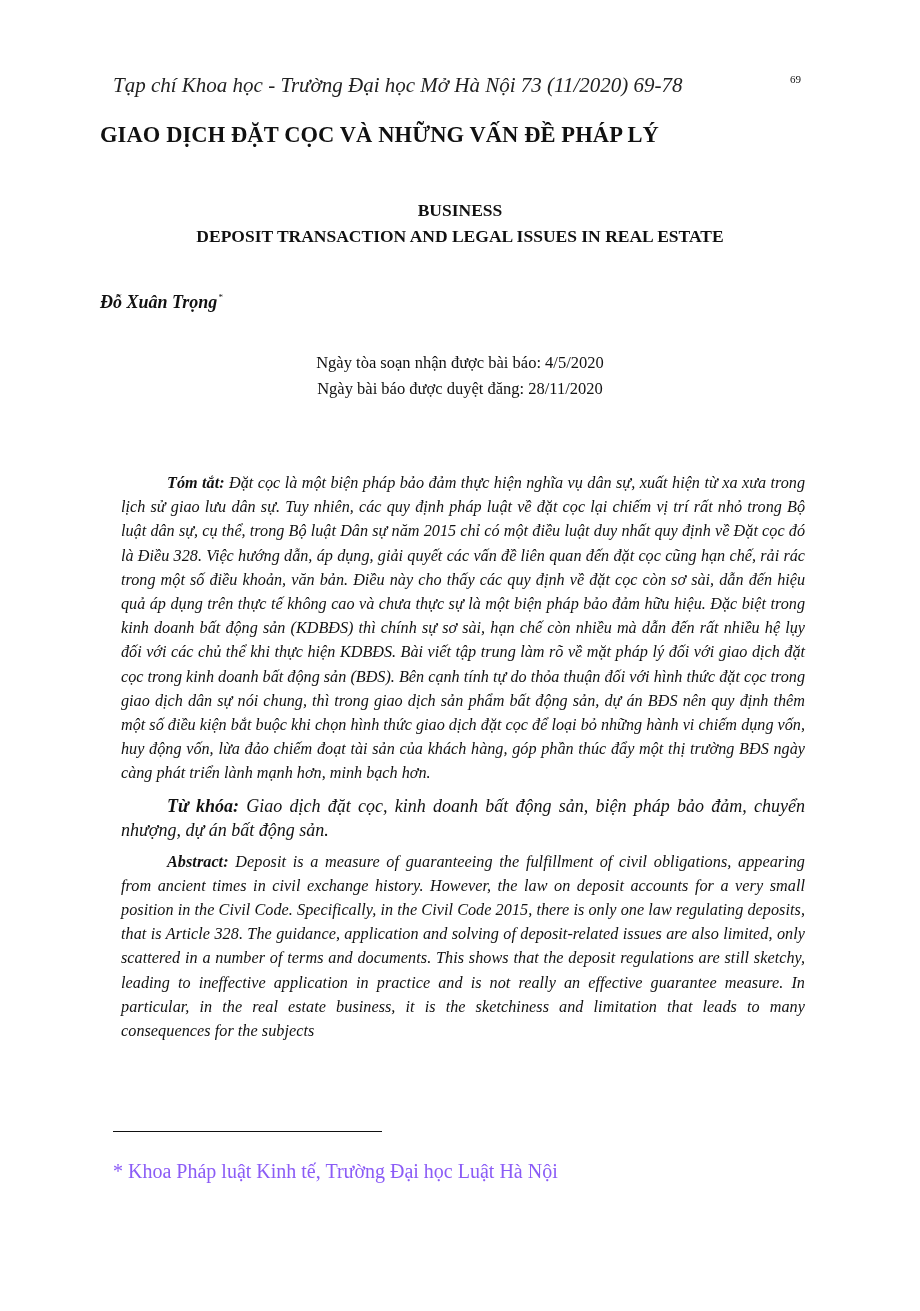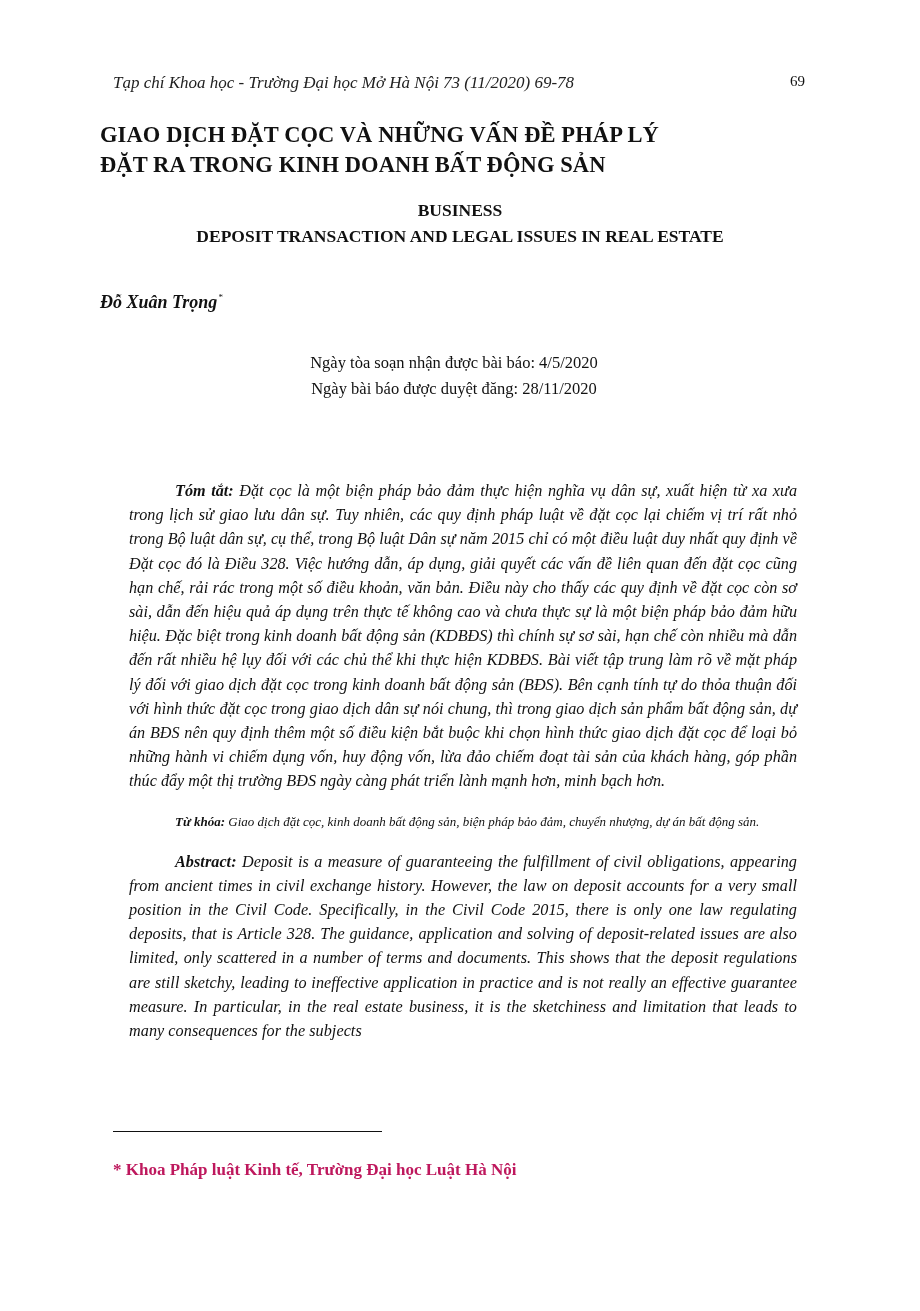--- a/index.html
+++ b/index.html
@@ -2,74 +2,73 @@
 <html><head>
 <meta charset="utf-8">
 <style>
   html, body { margin: 0; padding: 0; background: #ffffff; }
   body {
     width: 920px; height: 1311px; position: relative; overflow: hidden;
     font-family: "Liberation Serif", "DejaVu Serif", serif; color: #111111;
   }
   .running-header {
     position: absolute; left: 113px; top: 73px; width: 700px;
-    font-size: 17px; font-style: italic; color: #222;
+    font-size: 21px; font-style: italic; color: #222;
   }
   .page-number {
     position: absolute; left: 790px; top: 73px;
-    font-size: 15px; font-weight: normal; color: #111;
+    font-size: 11px; font-weight: normal; color: #111;
   }
   .title-vn {
     position: absolute; left: 100px; top: 120px; width: 720px;
     text-align: left; font-weight: bold; font-size: 22.5px; line-height: 30px;
     letter-spacing: 0.1px;
   }
   .title-en {
     position: absolute; left: 100px; top: 197px; width: 720px;
     text-align: center; font-weight: bold; font-size: 17.5px; line-height: 26px;
   }
   .author {
     position: absolute; left: 100px; top: 292px; width: 720px;
     text-align: left; font-weight: bold; font-style: italic; font-size: 18px;
   }
   .author sup { font-size: 9px; font-style: normal; font-weight: normal; vertical-align: 8px; margin-left: 1px; }
   .dates {
-    position: absolute; left: 94px; top: 350px; width: 720px;
+    position: absolute; left: 100px; top: 350px; width: 720px;
     text-align: center; font-size: 16.5px; line-height: 26px;
   }
   .abstract-block {
     position: absolute; left: 113px; top: 463px; width: 700px;
     font-size: 16.2px; line-height: 24.2px; font-style: italic;
     text-align: justify;
   }
-  .abstract-block p { margin: 16px; text-indent: 46px; }
+  .abstract-block p { margin: 8px; text-indent: 46px; }
   .abstract-block .label { font-weight: bold; font-style: italic; }
   .keywords {
     margin-top: 3px !important;
-    font-size: 13px; line-height: 24px;
+    font-size: 18px; line-height: 24px;
   }
   .en-abstract { margin-top: 7px !important; letter-spacing: 0.05px; }
   .footnote-rule {
     position: absolute; left: 113px; top: 1131px; width: 269px; height: 0;
     border-top: 1px solid #111;
   }
   .footnote {
     position: absolute; left: 113px; top: 1160px;
-    font-size: 17px; color: #be185d; font-weight: bold;
+    font-size: 20px; color: #8b5cf6;
   }
 </style>
 </head>
 <body>
 
 <div class="running-header">Tạp chí Khoa học - Trường Đại học Mở Hà Nội 73 (11/2020) 69-78</div>
 <div class="page-number">69</div>
 
 <div class="title-vn">
   <div>GIAO DỊCH ĐẶT CỌC VÀ NHỮNG VẤN ĐỀ PHÁP LÝ</div>
-  <div>ĐẶT RA TRONG KINH DOANH BẤT ĐỘNG SẢN</div>
 </div>
 
 <div class="title-en">
   <div>BUSINESS</div>
   <div>DEPOSIT TRANSACTION AND LEGAL ISSUES IN REAL ESTATE</div>
 </div>
 
 <div class="author"><span>Đỗ Xuân Trọng</span><sup>*</sup></div>
 
 <div class="dates">

